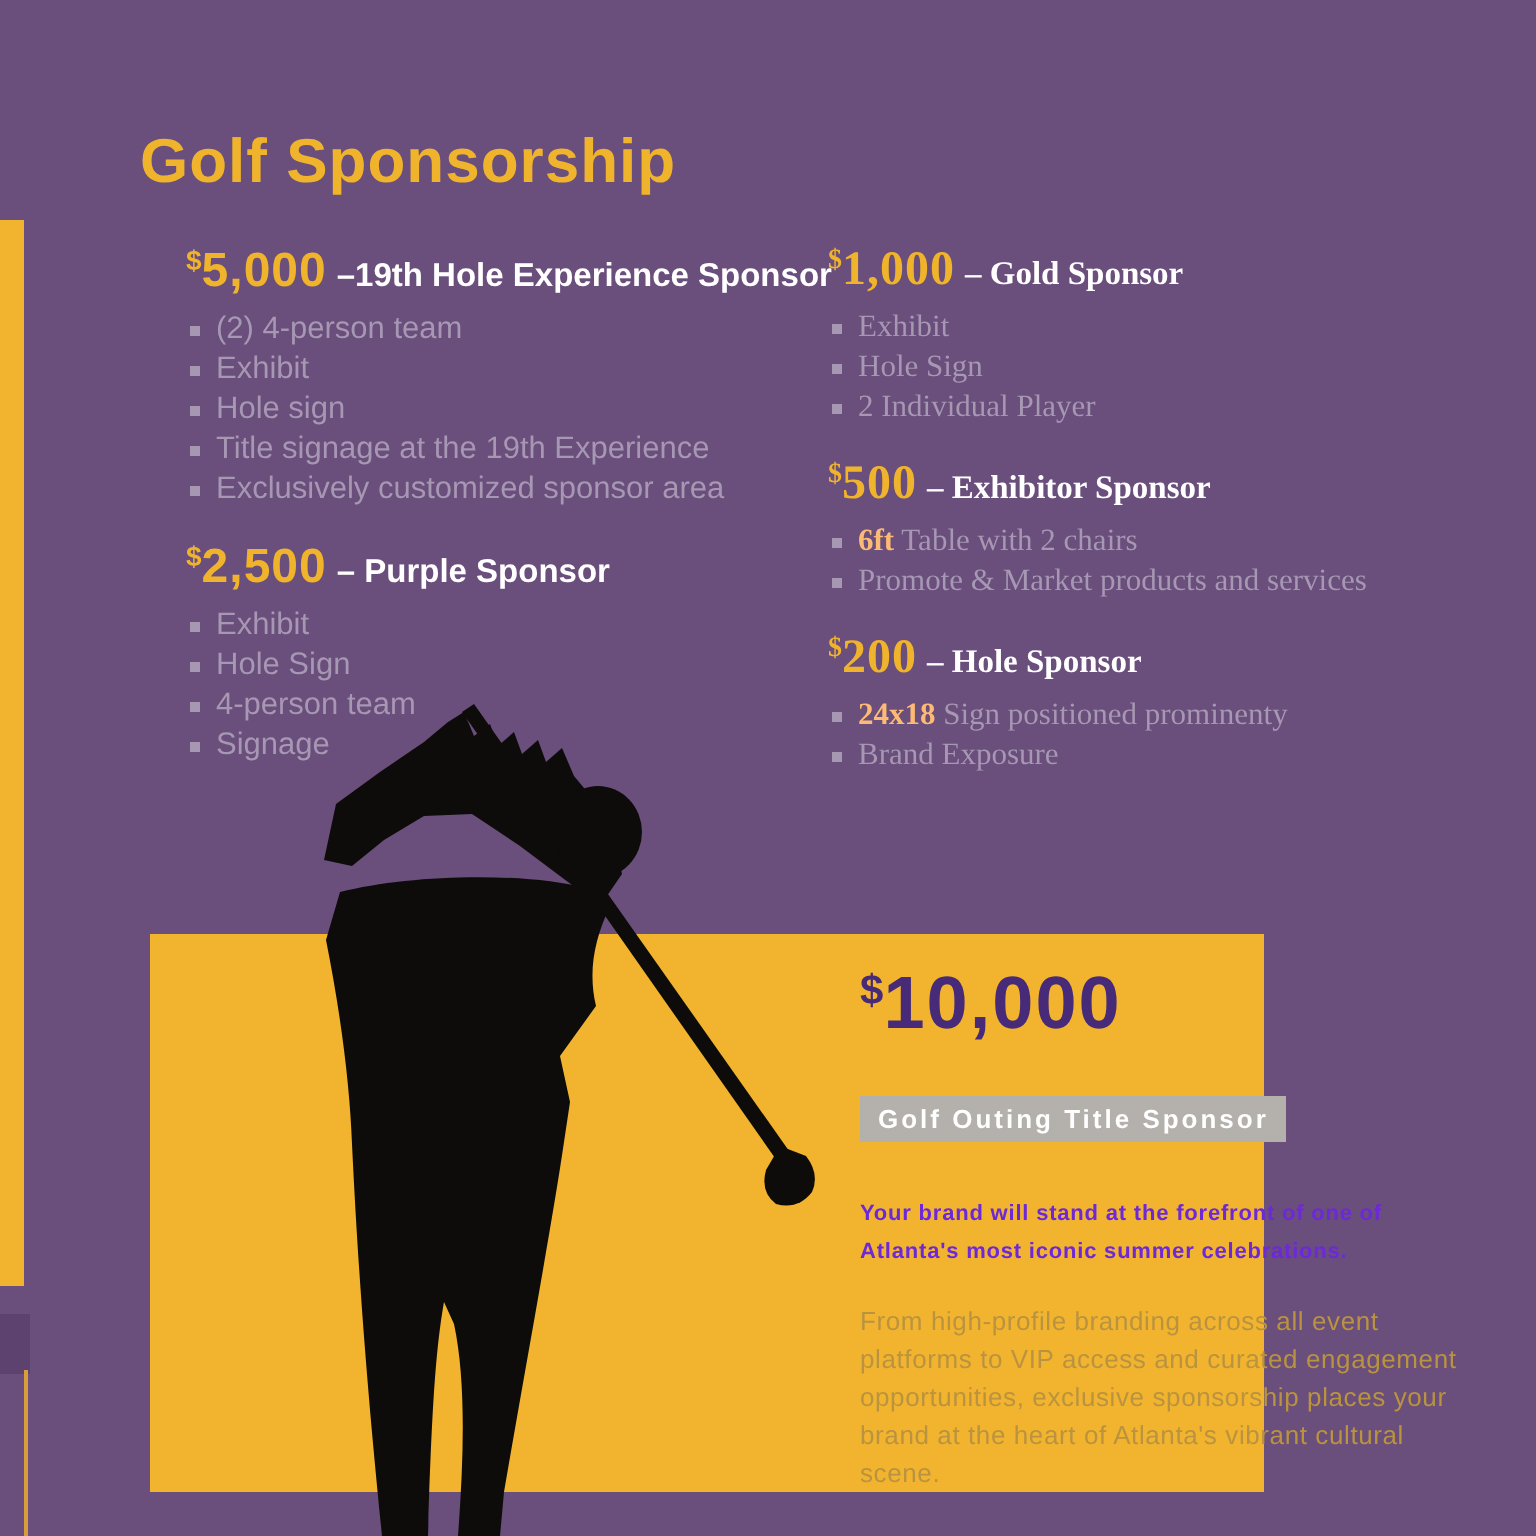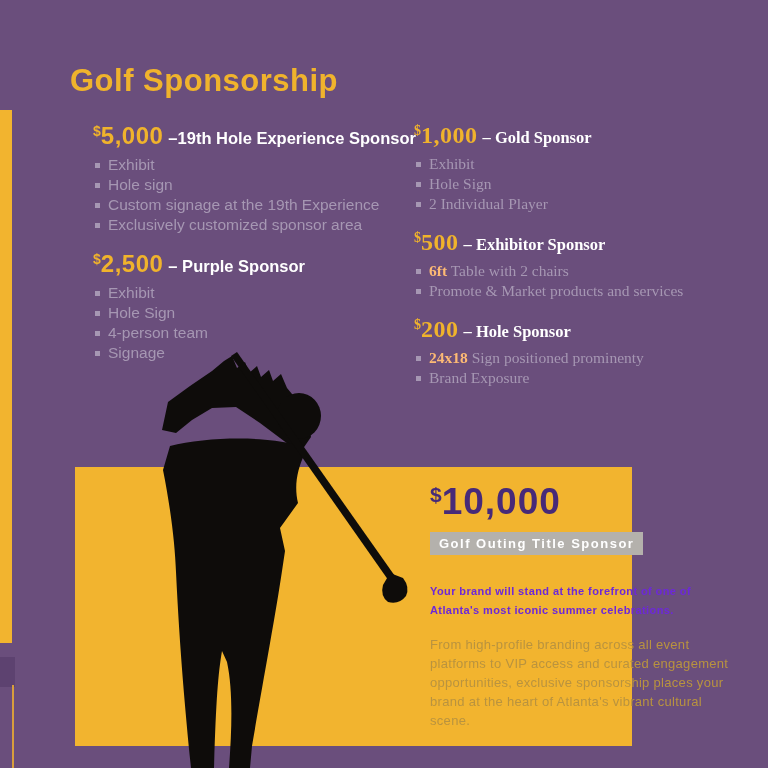--- a/index.html
+++ b/index.html
@@ -40,21 +40,21 @@
   .sq{flex:0 0 auto;width:5px;height:5px;background:#a697b3;margin:8px 8px 0 2px;}
   .bb{font-weight:bold;color:#fdba74;white-space:pre;}
   .bt{white-space:pre-wrap;}
 
   
   .feature-content{position:absolute;left:355px;top:14px;width:310px;}
   .feature-price{white-space:nowrap;}
   .feature-cur{font-size:21px;font-weight:bold;color:#472a78;vertical-align:12px;}
   .feature-amount{font-size:37px;font-weight:bold;color:#472a78;letter-spacing:1px;}
   .feature-badge{
-    display:inline-block;margin-top:9px;padding:4px 9px;
+    display:inline-block;margin-top:25px;padding:4px 9px;
     background:#b4b1ac;color:#ffffff;
     font-size:13px;font-weight:bold;letter-spacing:1.5px;white-space:nowrap;
   }
   .feature-headline{
     margin-top:27px;width:300px;
     font-size:11px;font-weight:bold;line-height:19px;color:#6d28d9;letter-spacing:.4px;
   }
   .feature-body{
     margin-top:15px;width:300px;
     font-size:13px;line-height:19px;color:#b9933f;letter-spacing:.3px;
@@ -69,29 +69,33 @@
 
 <h1 class="page-title">Golf Sponsorship</h1>
 
 <div class="col col-left">
 
   <section class="tier">
     <h3 class="tier-head"><span class="cur">$</span><span class="price">5,000</span><span class="tname">–19th Hole Experience Sponsor</span></h3>
     <ul class="bullets">
       <li>
           <span class="sq"></span>
+          <span><span class="bb"></span><span class="bt">(2) 4-person team</span></span>
+        </li>
+      <li>
+          <span class="sq"></span>
           <span><span class="bb"></span><span class="bt">Exhibit</span></span>
         </li>
       <li>
           <span class="sq"></span>
           <span><span class="bb"></span><span class="bt">Hole sign</span></span>
         </li>
       <li>
           <span class="sq"></span>
-          <span><span class="bb"></span><span class="bt">Custom signage at the 19th Experience</span></span>
+          <span><span class="bb"></span><span class="bt">Title signage at the 19th Experience</span></span>
         </li>
       <li>
           <span class="sq"></span>
           <span><span class="bb"></span><span class="bt">Exclusively customized sponsor area</span></span>
         </li>
     </ul>
   </section>
 
   <section class="tier">
     <h3 class="tier-head"><span class="cur">$</span><span class="price">2,500</span><span class="tname">– Purple Sponsor</span></h3>

